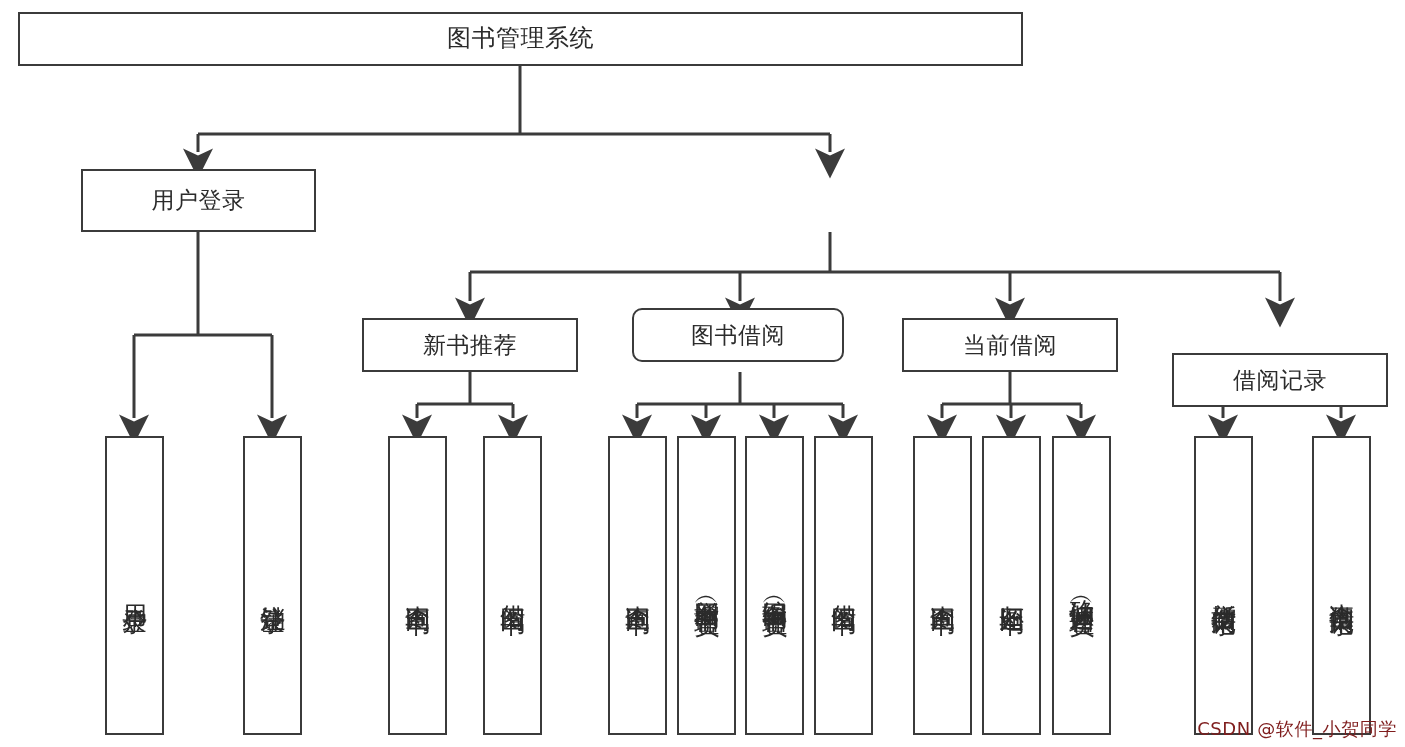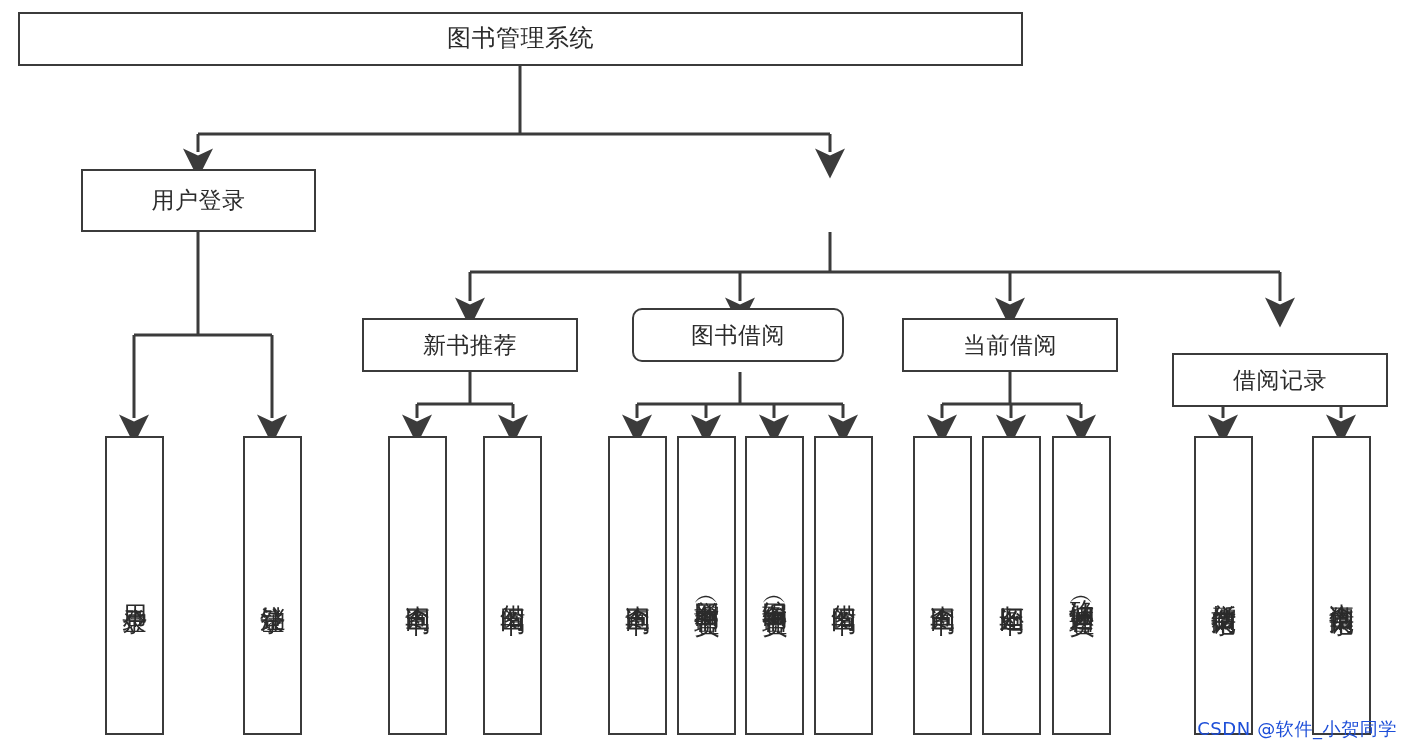--- a/index.html
+++ b/index.html
@@ -62,21 +62,21 @@
     font-size: 25px;
     line-height: 1.02;
     letter-spacing: 2px;
     white-space: nowrap;
   }
   .watermark {
     position: absolute;
     right: 8px;
     bottom: 6px;
     font-size: 18px;
-    color: #1d4ed8;
+    color: #7f1d1d;
     letter-spacing: 0.6px;
     white-space: nowrap;
   }
 </style>
 </head>
 <body>
 
 <div id="canvas">
 
   <svg class="wires" viewBox="0 0 1405 747">

